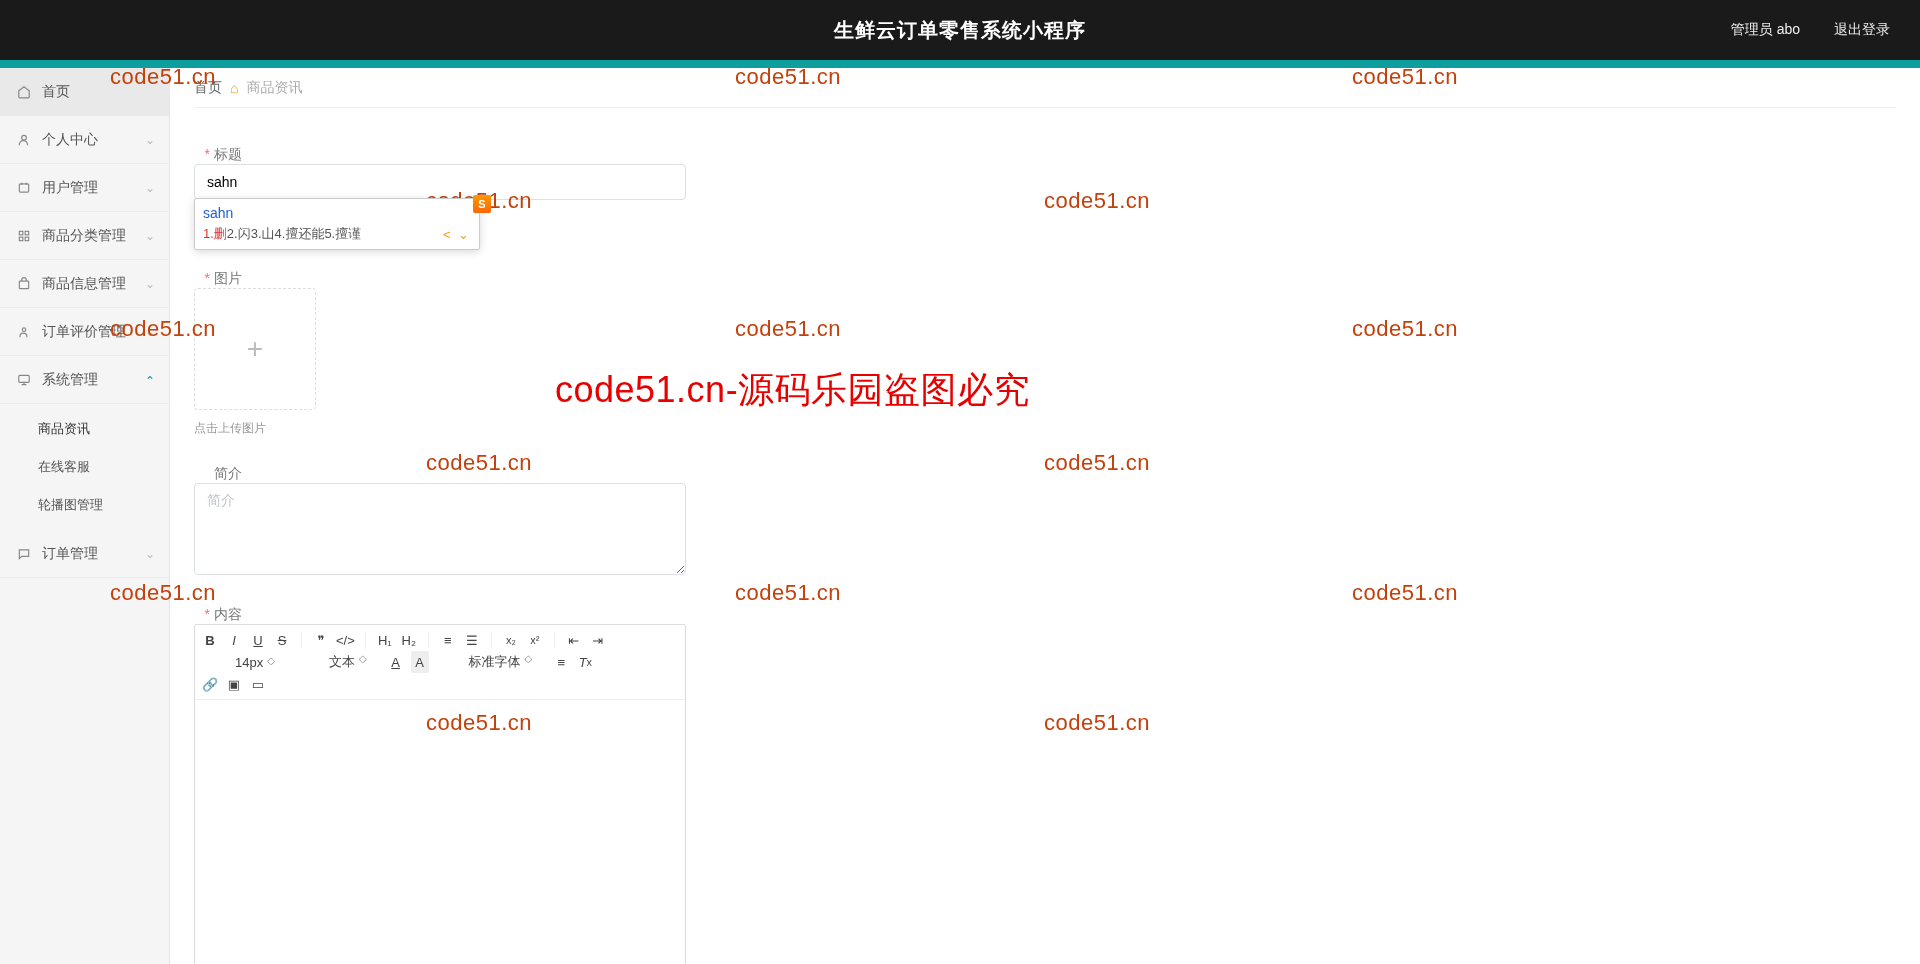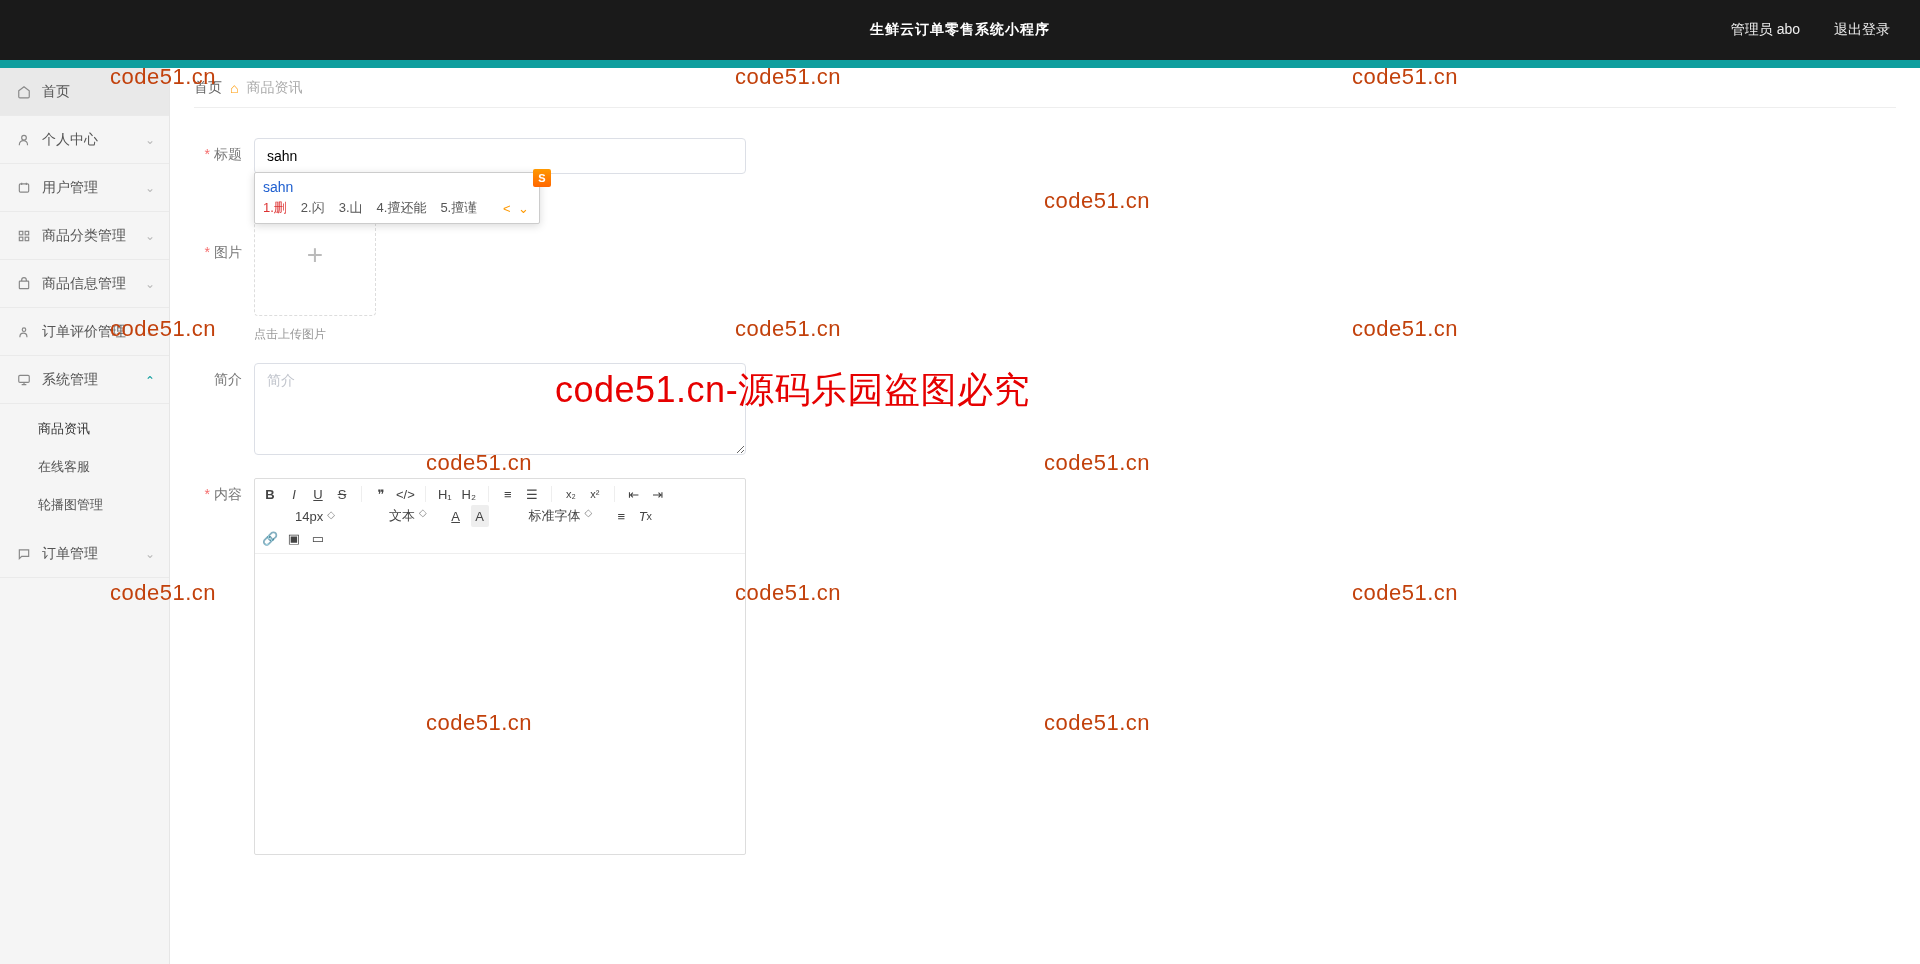--- a/index.html
+++ b/index.html
@@ -1,45 +1,45 @@
 <!DOCTYPE html>
 <html><head>
 <meta charset="utf-8">
 <style>
 * { box-sizing: border-box; margin: 0; padding: 0; }
 body { font-family: "Helvetica Neue", Arial, "PingFang SC", "Microsoft YaHei", sans-serif; font-size: 14px; color: #333; background: #fff; width: 1920px; height: 964px; overflow: hidden; position: relative; }
 .header { height: 60px; background: #1a1a1a; color: #fff; display: flex; align-items: center; justify-content: center; position: relative; }
-.header-title { font-weight: bold; font-size: 14px; letter-spacing: 1px; }
+.header-title { font-weight: bold; font-size: 20px; letter-spacing: 1px; }
 .header-right { position: absolute; right: 30px; display: flex; gap: 34px; font-size: 14px; color: #eee; }
 .header-right span { cursor: pointer; }
 .subbar { height: 8px; background: #0f9e9e; }
 .layout { display: flex; height: calc(100% - 68px); }
 .sidebar { width: 170px; background: #f5f5f5; border-right: 1px solid #e6e6e6; flex-shrink: 0; }
 .nav-item { height: 48px; display: flex; align-items: center; padding: 0 16px; color: #555; font-size: 14px; border-bottom: 1px solid #eaeaea; cursor: pointer; position: relative; }
 .nav-item .nav-icon { width: 16px; height: 16px; margin-right: 10px; display: inline-flex; align-items: center; justify-content: center; color: #888; }
 .nav-item.active { background: #e9e9e9; }
 .nav-item .chevron { position: absolute; right: 14px; color: #bbb; font-size: 12px; }
 .nav-item.expanded .chevron { color: #0f9e9e; transform: rotate(180deg); }
 .nav-sub { padding: 6px 0; }
 .nav-sub-item { padding: 10px 16px 10px 38px; font-size: 13px; color: #555; cursor: pointer; }
 .nav-sub-item.active { color: #333; }
 .main { flex: 1; padding: 0 24px; overflow: hidden; }
 .breadcrumb { height: 40px; display: flex; align-items: center; gap: 8px; font-size: 14px; color: #666; border-bottom: 1px solid #eee; }
 .breadcrumb .home-icon { color: #f90; font-size: 14px; }
 .breadcrumb .home-link { color: #666; cursor: pointer; }
 .breadcrumb .current { color: #aaa; }
 .form { padding-top: 30px; max-width: 820px; }
-.form-row { display: flex; align-items: flex-start; margin-bottom: 20px; }
+.form-row { display: flex; align-items: flex-start; margin-bottom: 20px; flex-direction: column; }
 .form-label { width: 60px; text-align: right; padding-right: 12px; color: #777; font-size: 14px; padding-top: 8px; flex-shrink: 0; }
 .form-label .req { color: #f56c6c; margin-right: 4px; }
 .form-control { position: relative; }
 .input { width: 492px; height: 36px; border: 1px solid #dcdfe6; border-radius: 4px; padding: 0 12px; font-size: 14px; outline: none; }
 .ime-pop { position: absolute; left: 0; top: 34px; width: 286px; background: #fff; border: 1px solid #ccc; border-radius: 2px; box-shadow: 0 2px 8px rgba(0,0,0,.15); z-index: 10; padding: 4px 8px 6px; }
 .ime-buffer { color: #2060d0; font-size: 14px; padding: 2px 0; }
-.ime-cands { display: flex; gap: 14px; align-items: center; font-size: 13px; color: #555; padding-top: 2px; }
+.ime-cands { display: flex; align-items: center; font-size: 13px; color: #555; padding-top: 2px; }
 .ime-cands .c1 { color: #d33; }
 .ime-cands .ime-nav { color: #f90; margin-left: auto; letter-spacing: 2px; }
 .ime-tag { position: absolute; right: -12px; top: -4px; width: 18px; height: 18px; background: linear-gradient(#f90,#f60); color: #fff; font-weight: bold; font-size: 11px; display: flex; align-items: center; justify-content: center; border-radius: 2px; }
 .upload-box { width: 122px; height: 122px; border: 1px dashed #ddd; border-radius: 4px; display: flex; align-items: center; justify-content: center; cursor: pointer; color: #bbb; }
 .upload-box .plus { font-size: 28px; font-weight: 200; }
 .upload-hint { font-size: 12px; color: #999; margin-top: 10px; }
 .textarea { width: 492px; height: 92px; border: 1px solid #dcdfe6; border-radius: 4px; padding: 8px 12px; font-size: 14px; resize: vertical; outline: none; font-family: inherit; }
 .textarea::placeholder { color: #c0c4cc; }
 .editor { width: 492px; border: 1px solid #ddd; border-radius: 2px; }
 .toolbar { border-bottom: 1px solid #eee; padding: 4px 6px; display: flex; flex-wrap: wrap; gap: 0 6px; align-items: center; font-size: 13px; color: #444; }

